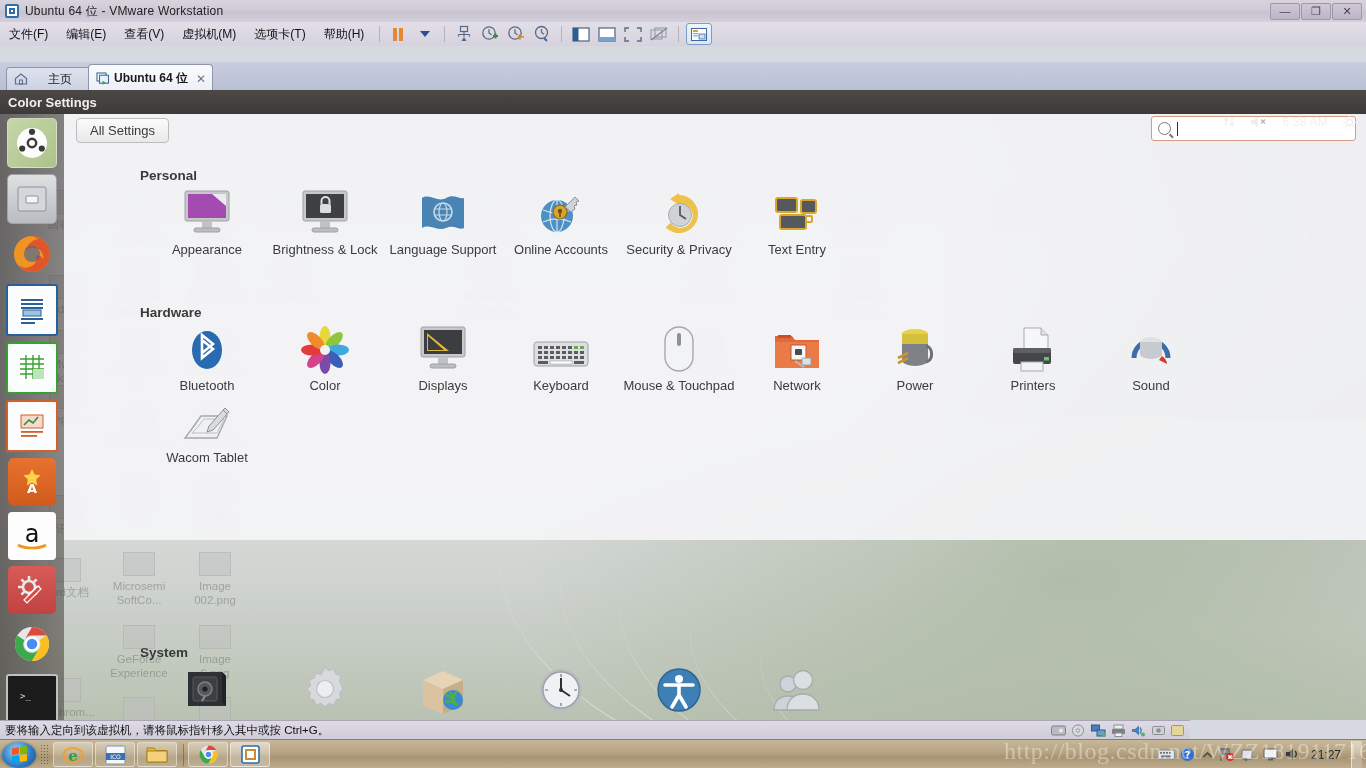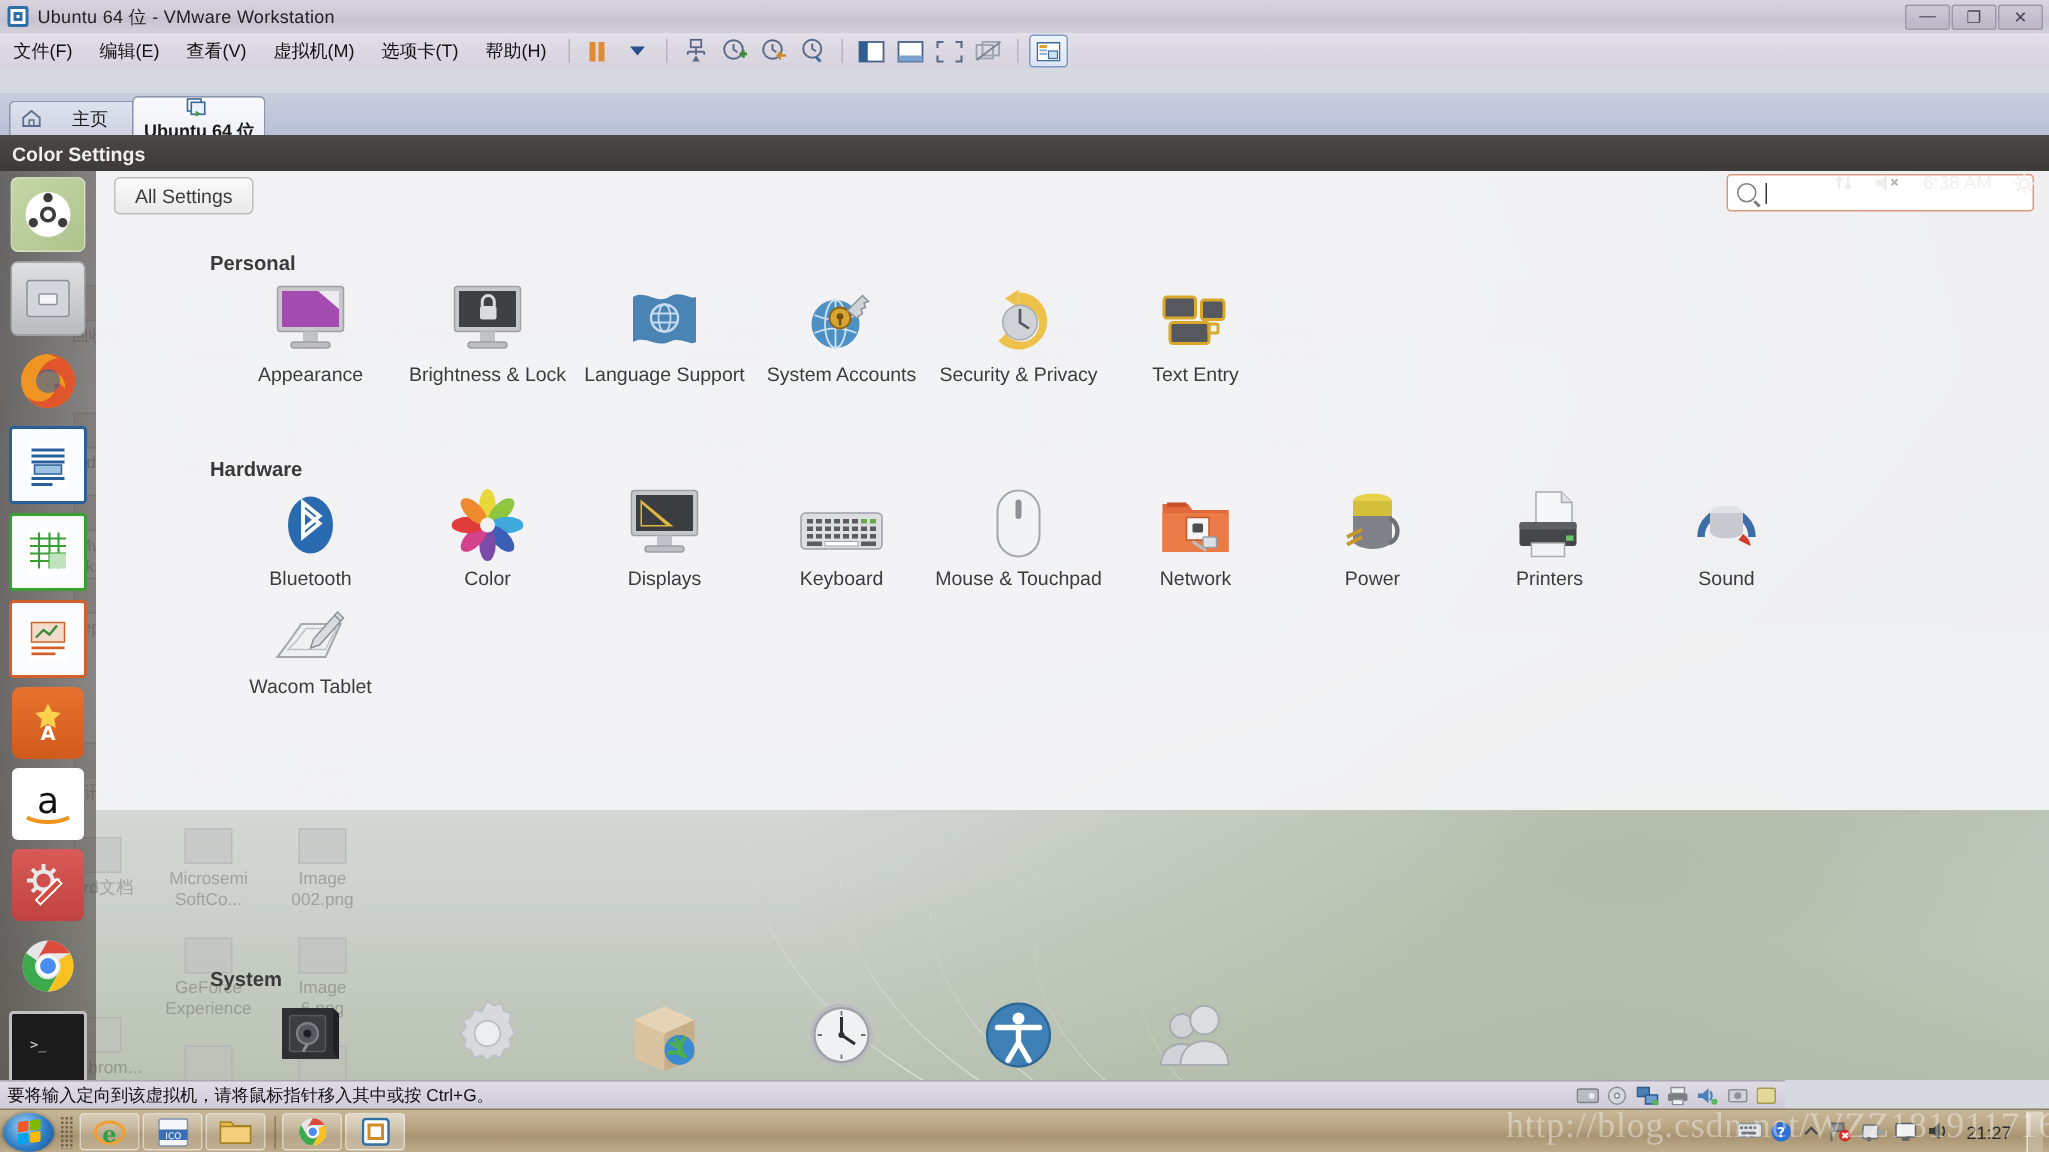--- a/index.html
+++ b/index.html
@@ -59,21 +59,21 @@
     border-bottom:1px solid #8e96ad;
   }
   .vmtab{
     position:absolute;top:3px;height:25px;
     display:flex;align-items:center;padding:0 6px 0 7px;
     font-size:12px;color:#1b1b1b;
     border:1px solid #8e96ad;border-bottom:none;
     border-radius:4px 4px 0 0;box-sizing:border-box;
   }
   .vmtab.inactive{background:linear-gradient(to bottom,#dfe3ee,#ccd2e2);top:5px;height:23px;gap:16px;}
-  .vmtab.active{background:linear-gradient(to bottom,#fafbfd,#eceff6);top:2px;height:28px;flex-direction:column;}
+  .vmtab.active{background:linear-gradient(to bottom,#fafbfd,#eceff6);top:2px;height:28px;}
   .vmtab .tabclose{margin-left:8px;color:#6e7486;font-size:12px;}
   .tabicon{width:14px;height:14px;margin-right:4px;position:relative;flex:0 0 auto;}
 
   
   #guest-screen{
     left:0;top:90px;width:1366px;height:630px;overflow:hidden;
     background:
       radial-gradient(ellipse 900px 420px at 78% 78%, rgba(156,172,140,0.55) 0%, rgba(156,172,140,0) 60%),
       radial-gradient(ellipse 700px 300px at 95% 55%, rgba(120,140,110,0.35) 0%, rgba(120,140,110,0) 65%),
       linear-gradient(to bottom,#cfd2d8 0%,#d7dade 30%,#dee0e2 55%,#cfd4d0 78%,#b9c2b2 100%);
@@ -670,21 +670,21 @@
           <svg width="52" height="48" viewBox="0 0 52 48">
             <circle cx="22" cy="26" r="16" fill="#4e8fc4"></circle>
             <path d="M8 20c9 4 19 4 28 0M8 32c9-4 19-4 28 0M22 10v32" stroke="#cfe4f4" stroke-width="1.2" fill="none"></path>
             <ellipse cx="22" cy="26" rx="7" ry="16" fill="none" stroke="#cfe4f4" stroke-width="1.2"></ellipse>
             <circle cx="25" cy="22" r="7" fill="#d8a52e" stroke="#8a6515" stroke-width="1.2"></circle>
             <circle cx="25" cy="21" r="2.2" fill="#6d4f12"></circle>
             <path d="M25 23v4" stroke="#6d4f12" stroke-width="1.6"></path>
             <path d="M30 17l10-10 4 4-3 1 1 3-3 1 1 3-4 3z" fill="#cfd2d6" stroke="#8d9197"></path>
           </svg>
         </div>
-        <div class="ilabel">System Accounts</div>
+        <div class="ilabel">Online Accounts</div>
       </div>
 
       <div class="panel-item">
         <div class="iconbox">
           <svg width="52" height="48" viewBox="0 0 52 48">
             <path d="M26 5a19 19 0 11-13.4 32.4l5-5A12 12 0 1026 14V5z" fill="#eec14a"></path>
             <path d="M26 3v12l-9-6z" fill="#eec14a"></path>
             <circle cx="27" cy="25" r="11.5" fill="#cfd2d6" stroke="#a7abb0"></circle>
             <path d="M27 16v9l6 4" stroke="#57595d" stroke-width="1.8" fill="none"></path>
           </svg>

